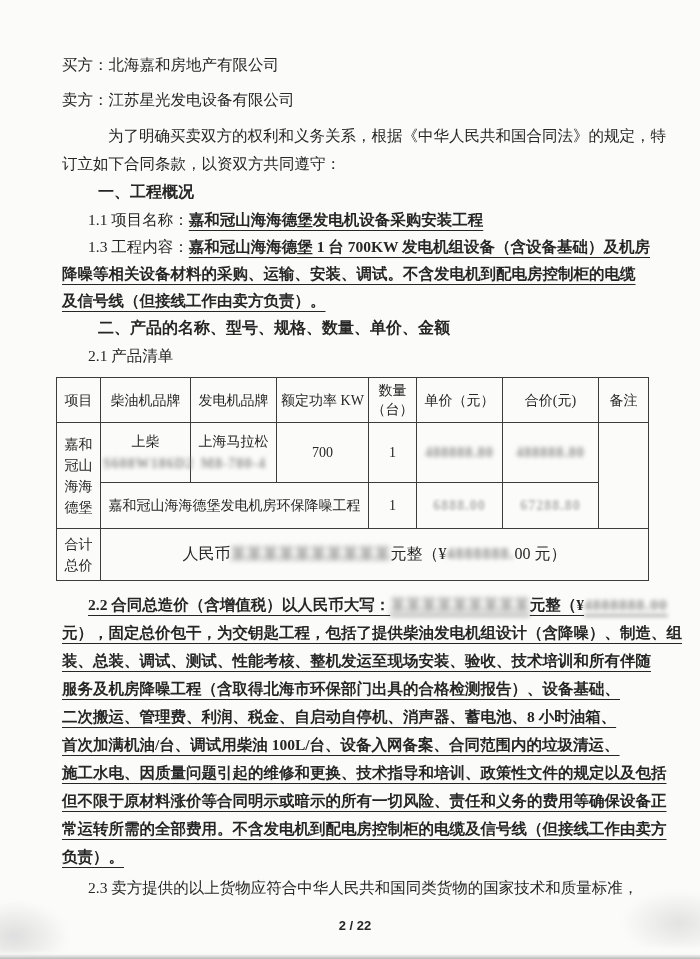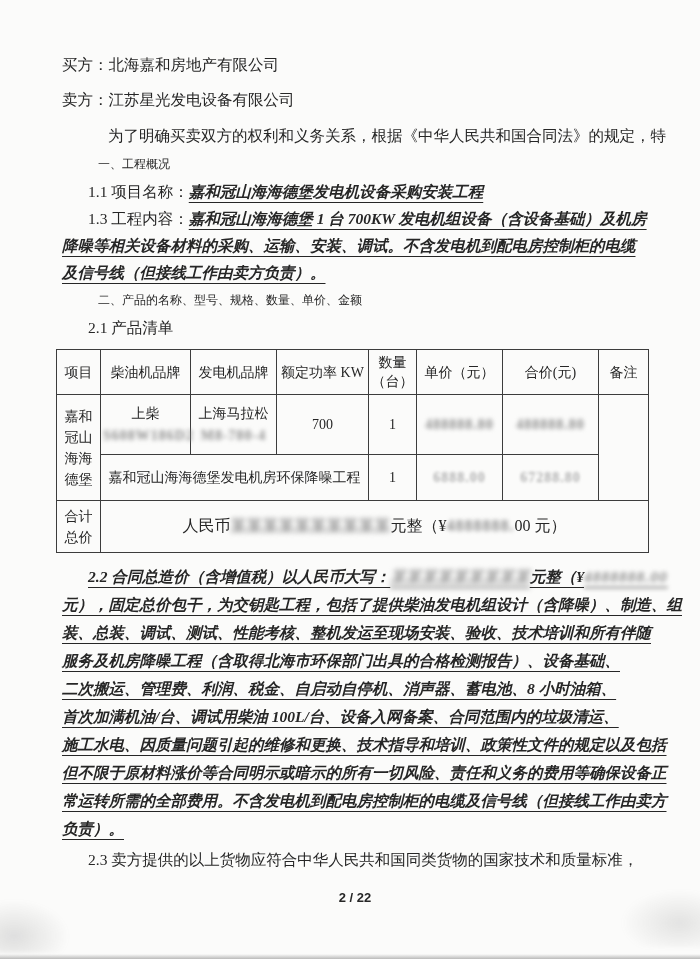--- a/index.html
+++ b/index.html
@@ -13,22 +13,22 @@
   }
   .page {
     position:absolute; inset:0;
     padding:52px 52px 8px 62px;
   }
   .line { font-size:15.5px; line-height:27px; white-space:nowrap; }
   .party-line { line-height:26px; margin-bottom:9px; }
   .intro-line { line-height:28px; }
   .ind-lg { padding-left:46px; }
   .ind-sm { padding-left:26px; }
-  .heading { font-weight:400; font-size:12px; line-height:28px; padding-left:36px; }
-  .u { text-decoration:underline; text-underline-offset:5px; text-decoration-thickness:1.2px;font-style:italic; }
+  .heading { font-weight:700; font-size:16px; line-height:28px; padding-left:36px; }
+  .u { text-decoration:underline; text-underline-offset:5px; text-decoration-thickness:1.2px; }
   .val { font-weight:700; }
   .pad-r1 { padding-right:34px; }
   .pad-r2 { padding-right:70px; }
 
   
   .redacted { color:#8e8e8e; filter:blur(2px); font-weight:600; letter-spacing:1px; }
   .redacted.cjk { color:#9c9c9c; filter:blur(2.6px); letter-spacing:0; }
   .redacted.light { color:#b3b3b3; filter:blur(1.8px); }
 
   
@@ -72,20 +72,21 @@
 
   <div class="line party-line">
     <span>买方：</span><span>北海嘉和房地产有限公司</span>
   </div>
 
   <div class="line party-line">
     <span>卖方：</span><span>江苏星光发电设备有限公司</span>
   </div>
 
   <div class="line intro-line ind-lg">为了明确买卖双方的权利和义务关系，根据《中华人民共和国合同法》的规定，特</div>
+  <div class="line intro-line">订立如下合同条款，以资双方共同遵守：</div>
 
   <div class="heading">一、工程概况</div>
 
   <div class="line ind-sm">
     <span>1.1 项目名称：</span><span class="u val pad-r1">嘉和冠山海海德堡发电机设备采购安装工程</span>
   </div>
 
 
   <div class="line ind-sm">
     <span>1.3 工程内容：</span><span class="u val">嘉和冠山海海德堡 1 台 700KW 发电机组设备（含设备基础）及机房</span>

